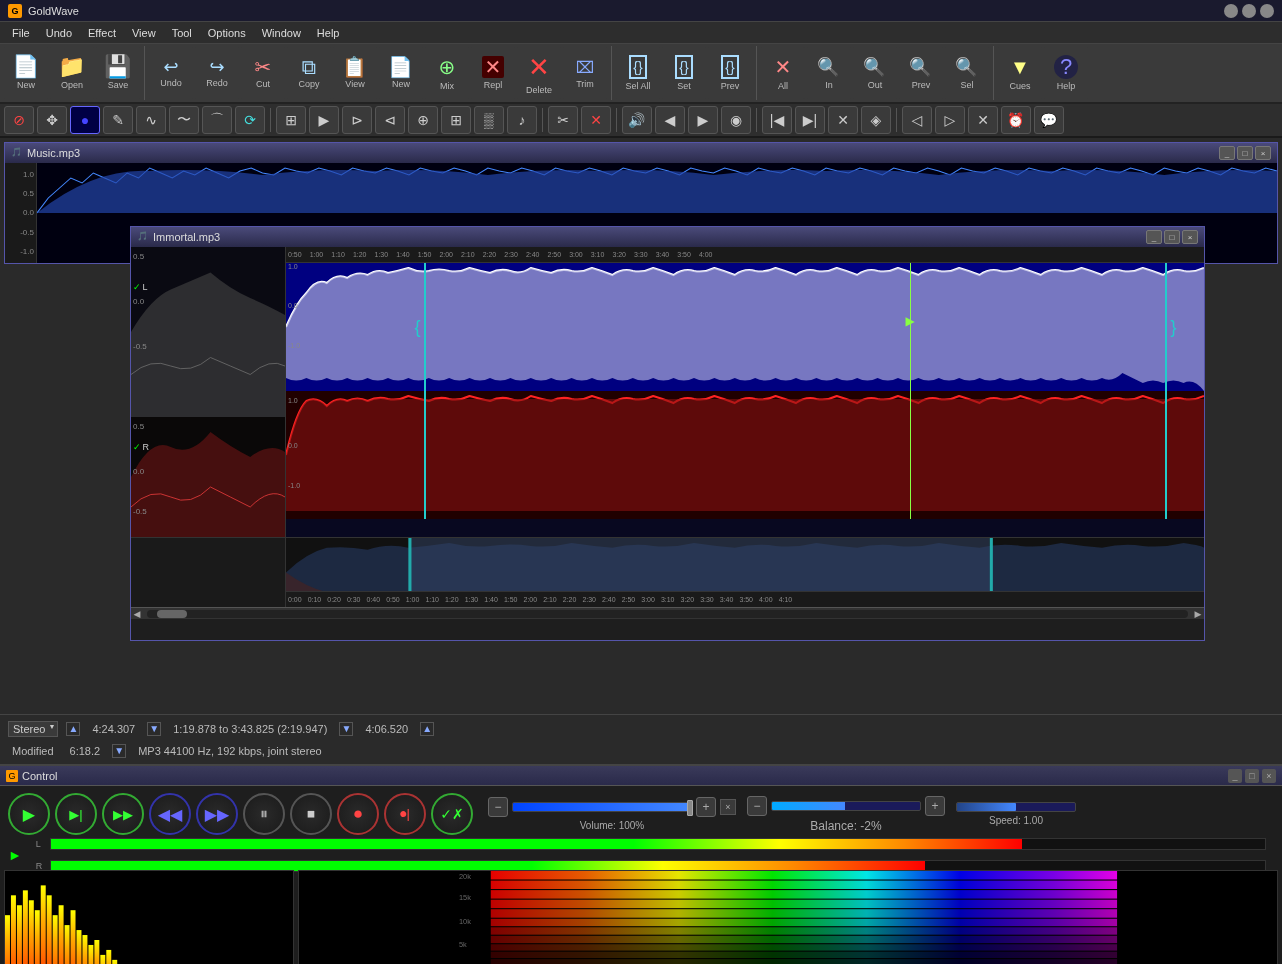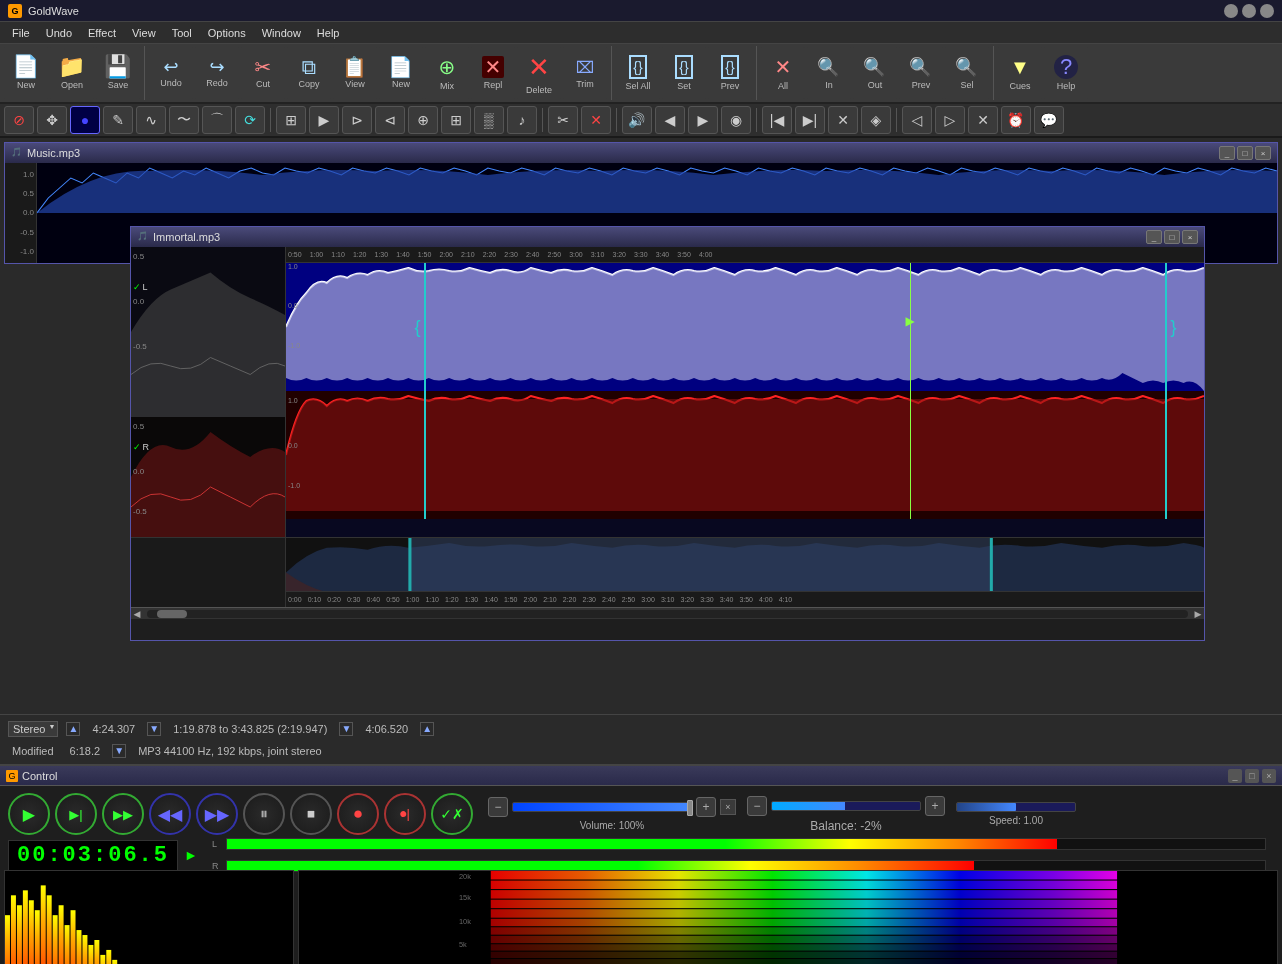--- a/index.html
+++ b/index.html
@@ -564,21 +564,20 @@
           <div style="width:120px;height:10px;background:#1a1a5a;border:1px solid #444;border-radius:2px;position:relative;">
             <div style="height:100%;width:50%;background:linear-gradient(to right,#224488,#4488ff);border-radius:1px;"></div>
           </div>
         </div>
         <span style="font-size:10px;color:#aaa;">Speed: 1.00</span>
       </div>
     </div>
 
     <div style="display:flex;align-items:center;padding:2px 8px;gap:6px;height:26px;">
 
-      <div style="background:#000;color:#00ff00;font-family:'Courier New',monospace;font-size:22px;font-weight:bold;padding:2px 8px;border:1px solid #333;letter-spacing:2px;">00:03:06.5</div>
       <div style="color:#00ff00;font-size:14px;">►</div>
 
       <div style="flex:1;display:flex;flex-direction:column;gap:2px;">
         <div class="vu-row">
           <span class="vu-ch-label">L</span>
           <div class="vu-meter">
             <div class="vu-fill" style="width:80%;background:linear-gradient(to right,#00ff00 0%,#00ff00 60%,#ffff00 75%,#ff8800 88%,#ff0000 100%);"></div>
           </div>
         </div>
         <div class="vu-row">

